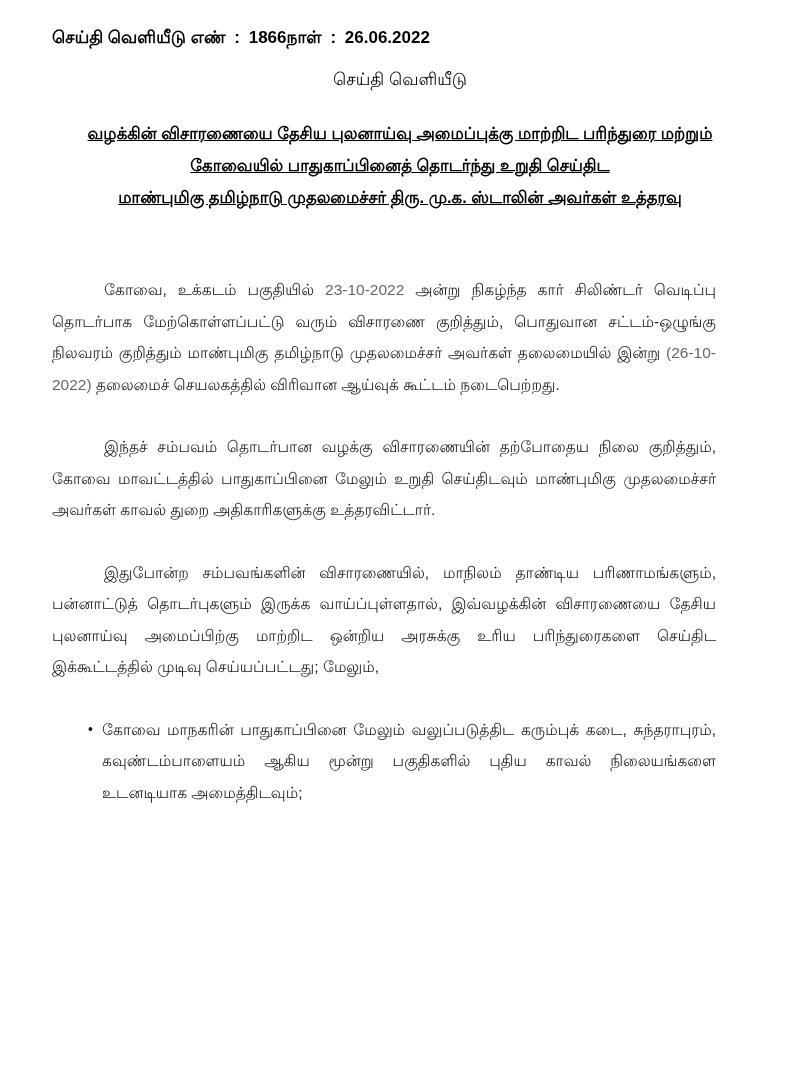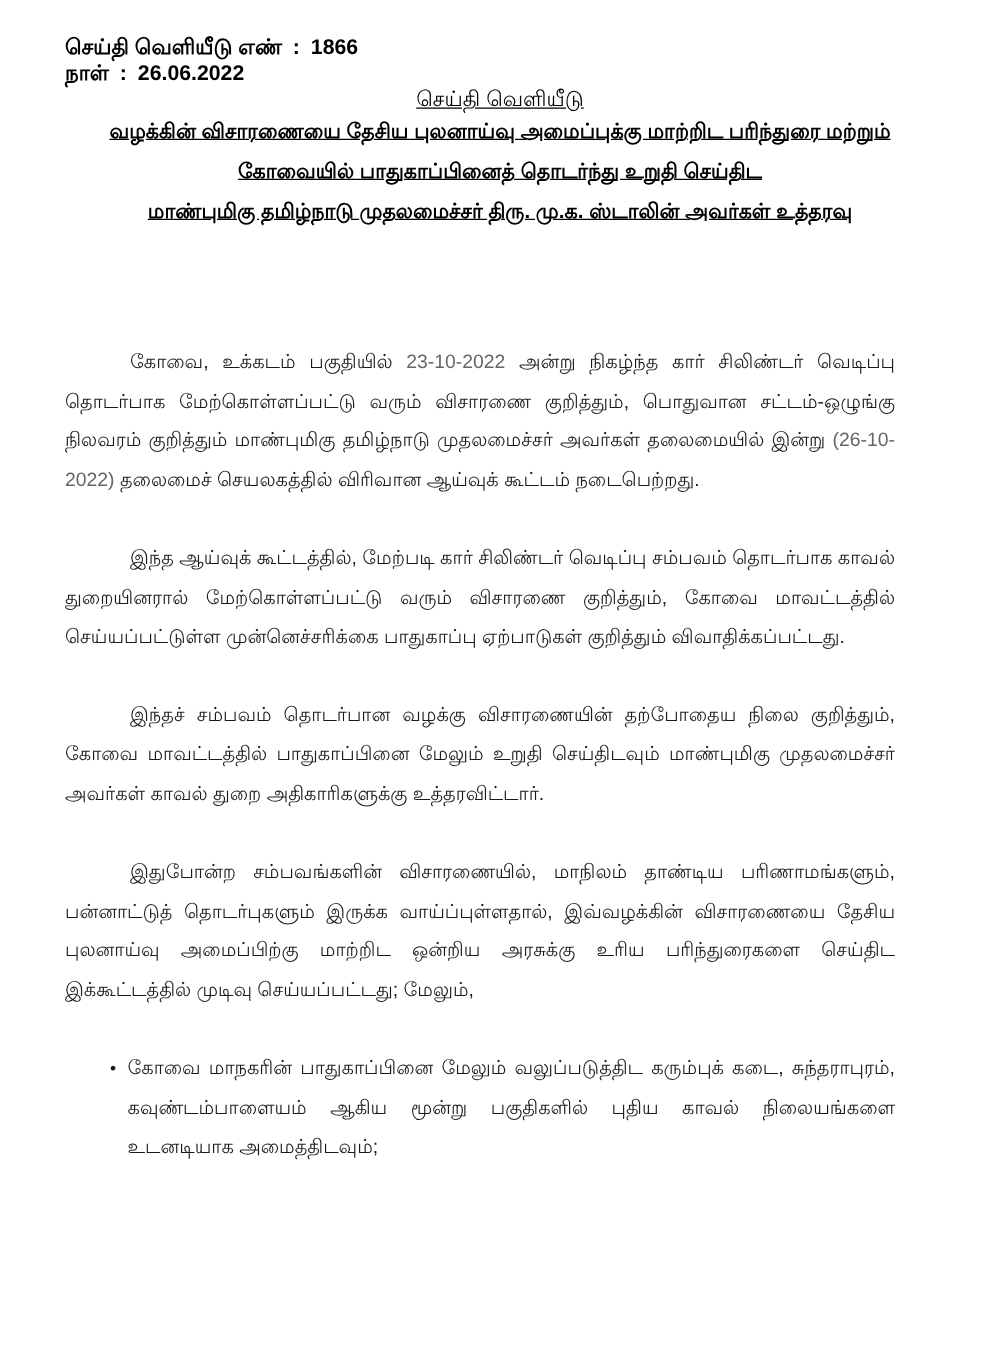--- a/index.html
+++ b/index.html
@@ -5,25 +5,25 @@
     html, body { margin: 0; padding: 0; background: #ffffff; }
     body {
       width: 800px; height: 1083px; overflow: hidden; position: relative;
       font-family: "Liberation Sans", "DejaVu Sans", sans-serif;
       color: #111111;
     }
     .page { position: absolute; left: 0; top: 0; width: 800px; height: 1083px; background: #fff; }
     .meta-row {
       position: absolute; top: 28px; left: 52px; right: 82px;
       display: flex; justify-content: flex-start;
-      font-weight: bold; font-size: 17px; color: #000; flex-direction: column;
+      font-weight: bold; font-size: 17px; color: #000;
     }
     .meta-row .sep { margin: 0 4px; }
     .title-block { position: absolute; top: 70px; left: 40px; right: 40px; text-align: center; }
-    .doc-title { font-size: 17px; text-decoration: underline; margin-bottom: 4px; color: #000; }
+    .doc-title { font-size: 17px; margin-bottom: 32px; color: #000; }
     .heading-line {
       font-size: 16.5px; font-weight: bold; text-decoration: underline;
       line-height: 20px; margin-bottom: 12px; color: #000; white-space: nowrap;
     }
     .body { position: absolute; top: 252px; left: 52px; right: 84px; margin-top: 22px; }
     .para {
       font-size: 15.5px; line-height: 31.5px; text-align: justify;
       text-indent: 52px; margin: 0 0 31px 0; color: #1a1a1a;
     }
     .date-inline { color: #666666; font-weight: normal; }
@@ -52,21 +52,20 @@
   <div class="title-block">
     <div class="doc-title">செய்தி வெளியீடு</div>
     <div class="heading-line">வழக்கின் விசாரணையை தேசிய புலனாய்வு அமைப்புக்கு மாற்றிட பரிந்துரை மற்றும்</div>
     <div class="heading-line">கோவையில் பாதுகாப்பினைத் தொடர்ந்து உறுதி செய்திட</div>
     <div class="heading-line">மாண்புமிகு தமிழ்நாடு முதலமைச்சர் திரு. மு.க. ஸ்டாலின் அவர்கள் உத்தரவு</div>
   </div>
 
   <div class="body">
     <p class="para"><span>கோவை, உக்கடம் பகுதியில் </span><span class="date-inline">23-10-2022</span><span> அன்று நிகழ்ந்த கார் சிலிண்டர் வெடிப்பு தொடர்பாக மேற்கொள்ளப்பட்டு வரும் விசாரணை குறித்தும், பொதுவான சட்டம்-ஒழுங்கு நிலவரம் குறித்தும் மாண்புமிகு தமிழ்நாடு முதலமைச்சர் அவர்கள் தலைமையில் இன்று </span><span class="date-inline">(26-10-2022)</span><span> தலைமைச் செயலகத்தில் விரிவான ஆய்வுக் கூட்டம் நடைபெற்றது.</span></p>
 
-    <p class="para">இந்த ஆய்வுக் கூட்டத்தில், மேற்படி கார் சிலிண்டர் வெடிப்பு சம்பவம் தொடர்பாக காவல் துறையினரால் மேற்கொள்ளப்பட்டு வரும் விசாரணை குறித்தும், கோவை மாவட்டத்தில் செய்யப்பட்டுள்ள முன்னெச்சரிக்கை பாதுகாப்பு ஏற்பாடுகள் குறித்தும் விவாதிக்கப்பட்டது.</p>
     <p class="para">இந்தச் சம்பவம் தொடர்பான வழக்கு விசாரணையின் தற்போதைய நிலை குறித்தும், கோவை மாவட்டத்தில் பாதுகாப்பினை மேலும் உறுதி செய்திடவும் மாண்புமிகு முதலமைச்சர் அவர்கள் காவல் துறை அதிகாரிகளுக்கு உத்தரவிட்டார்.</p>
     <p class="para">இதுபோன்ற சம்பவங்களின் விசாரணையில், மாநிலம் தாண்டிய பரிணாமங்களும், பன்னாட்டுத் தொடர்புகளும் இருக்க வாய்ப்புள்ளதால், இவ்வழக்கின் விசாரணையை தேசிய புலனாய்வு அமைப்பிற்கு மாற்றிட ஒன்றிய அரசுக்கு உரிய பரிந்துரைகளை செய்திட இக்கூட்டத்தில் முடிவு செய்யப்பட்டது; மேலும்,</p>
 
     <ul class="bullet-list">
       <li class="bullet-item">
         <span class="bullet-dot">•</span>
         <span>கோவை மாநகரின் பாதுகாப்பினை மேலும் வலுப்படுத்திட கரும்புக் கடை, சுந்தராபுரம், கவுண்டம்பாளையம் ஆகிய மூன்று பகுதிகளில் புதிய காவல் நிலையங்களை உடனடியாக அமைத்திடவும்;</span>
       </li>
     </ul>
   </div>

